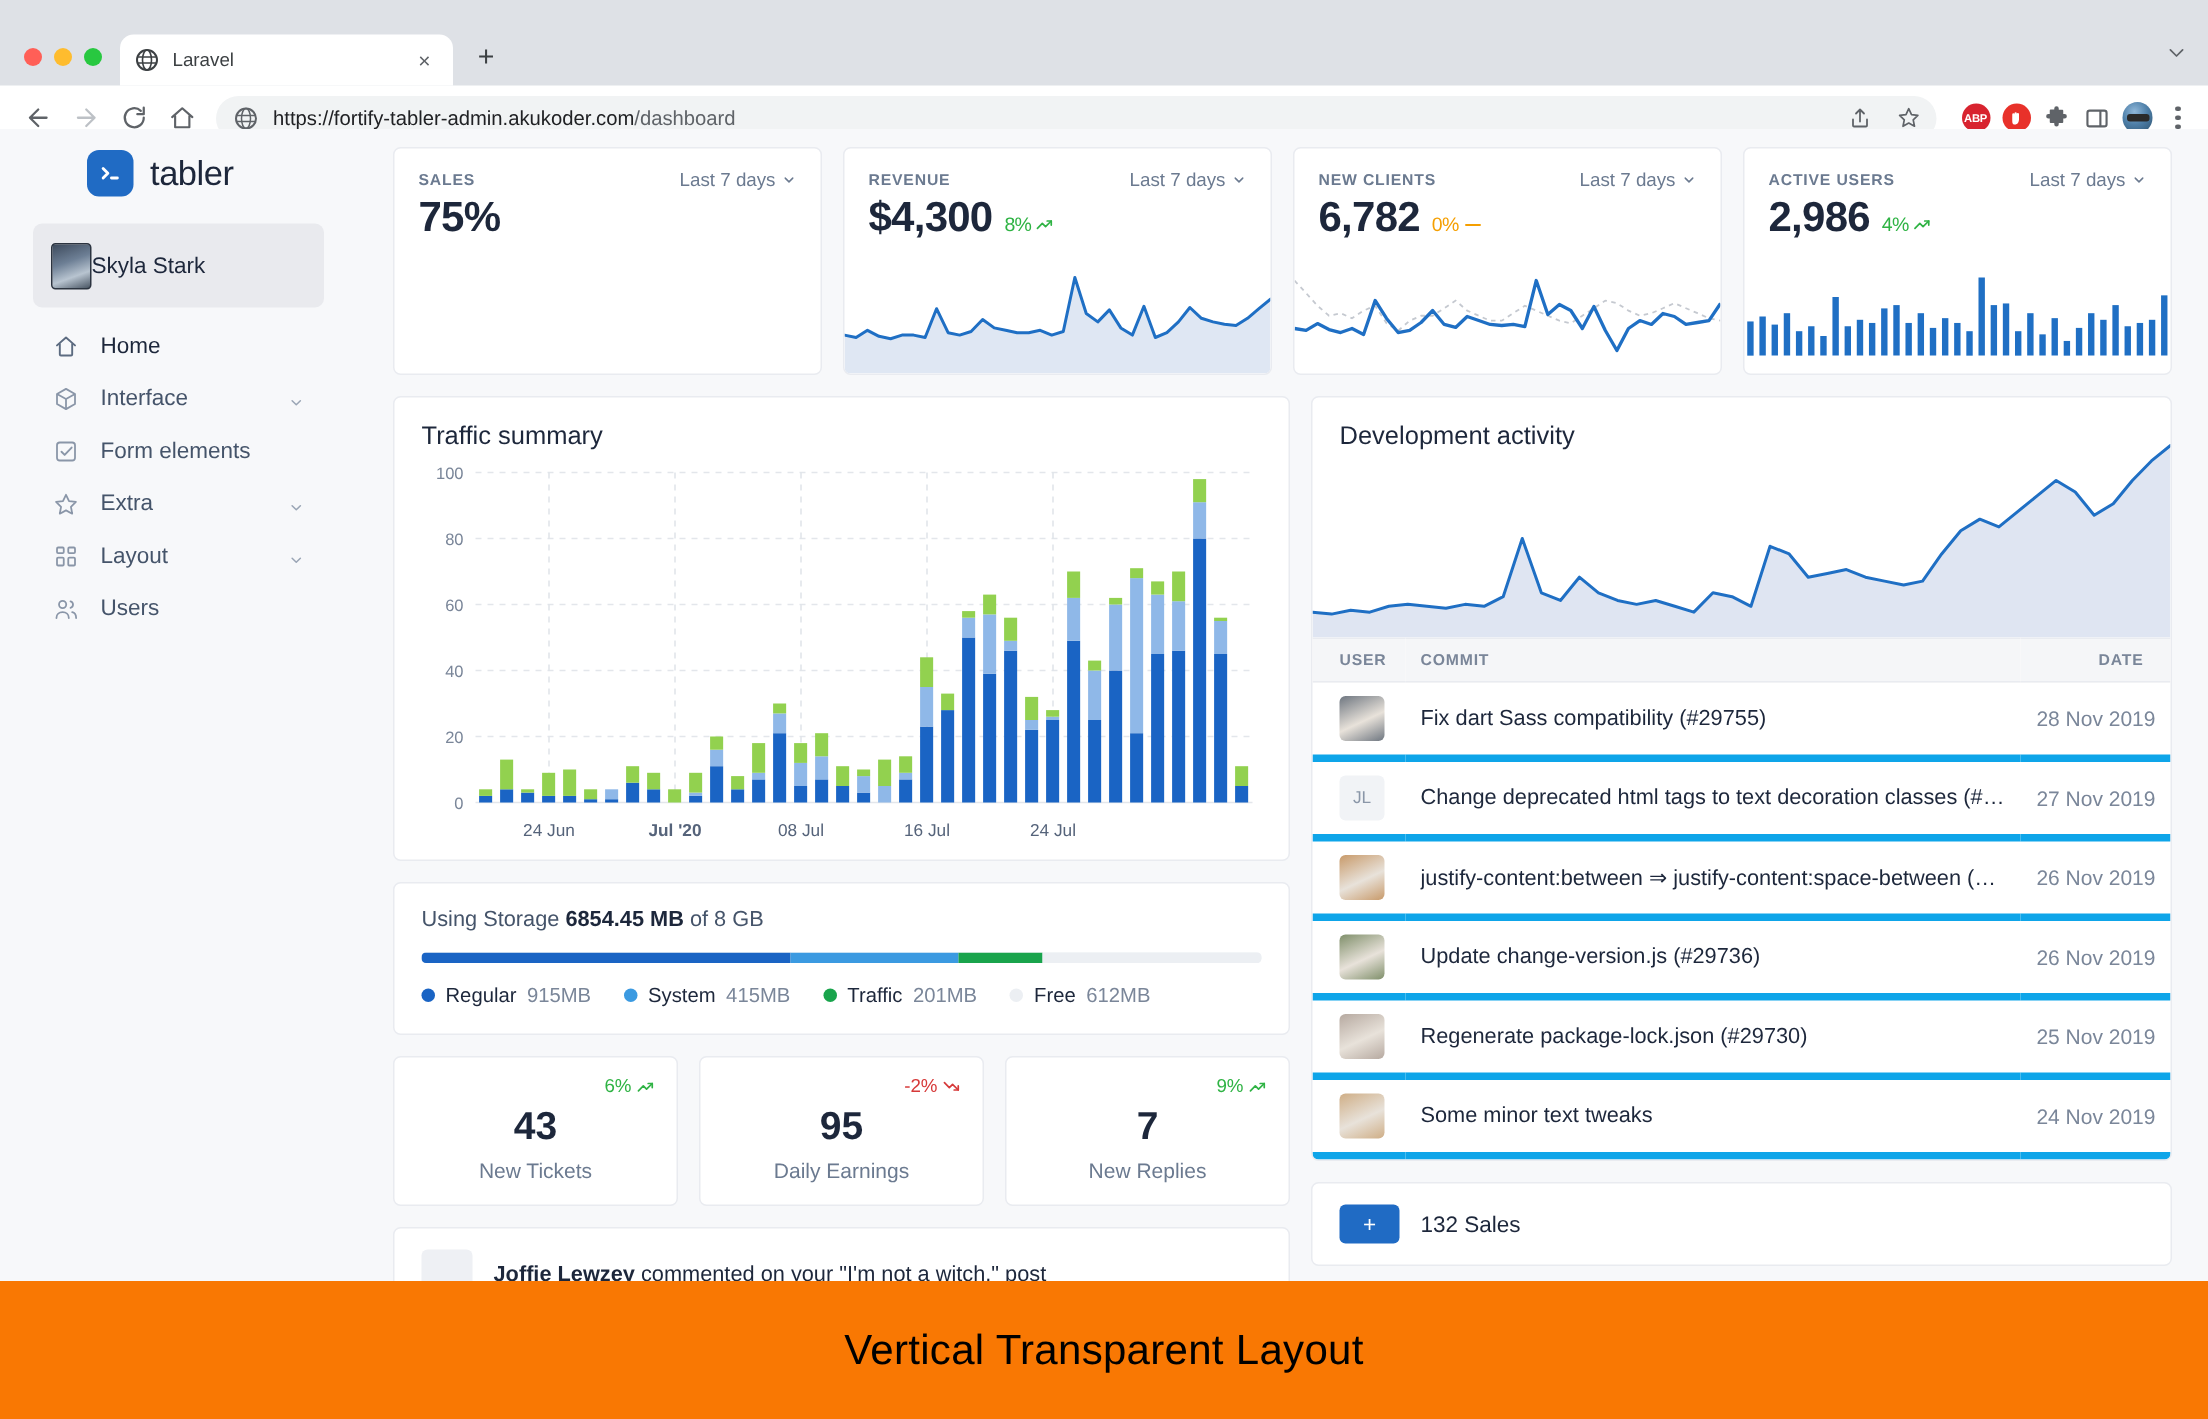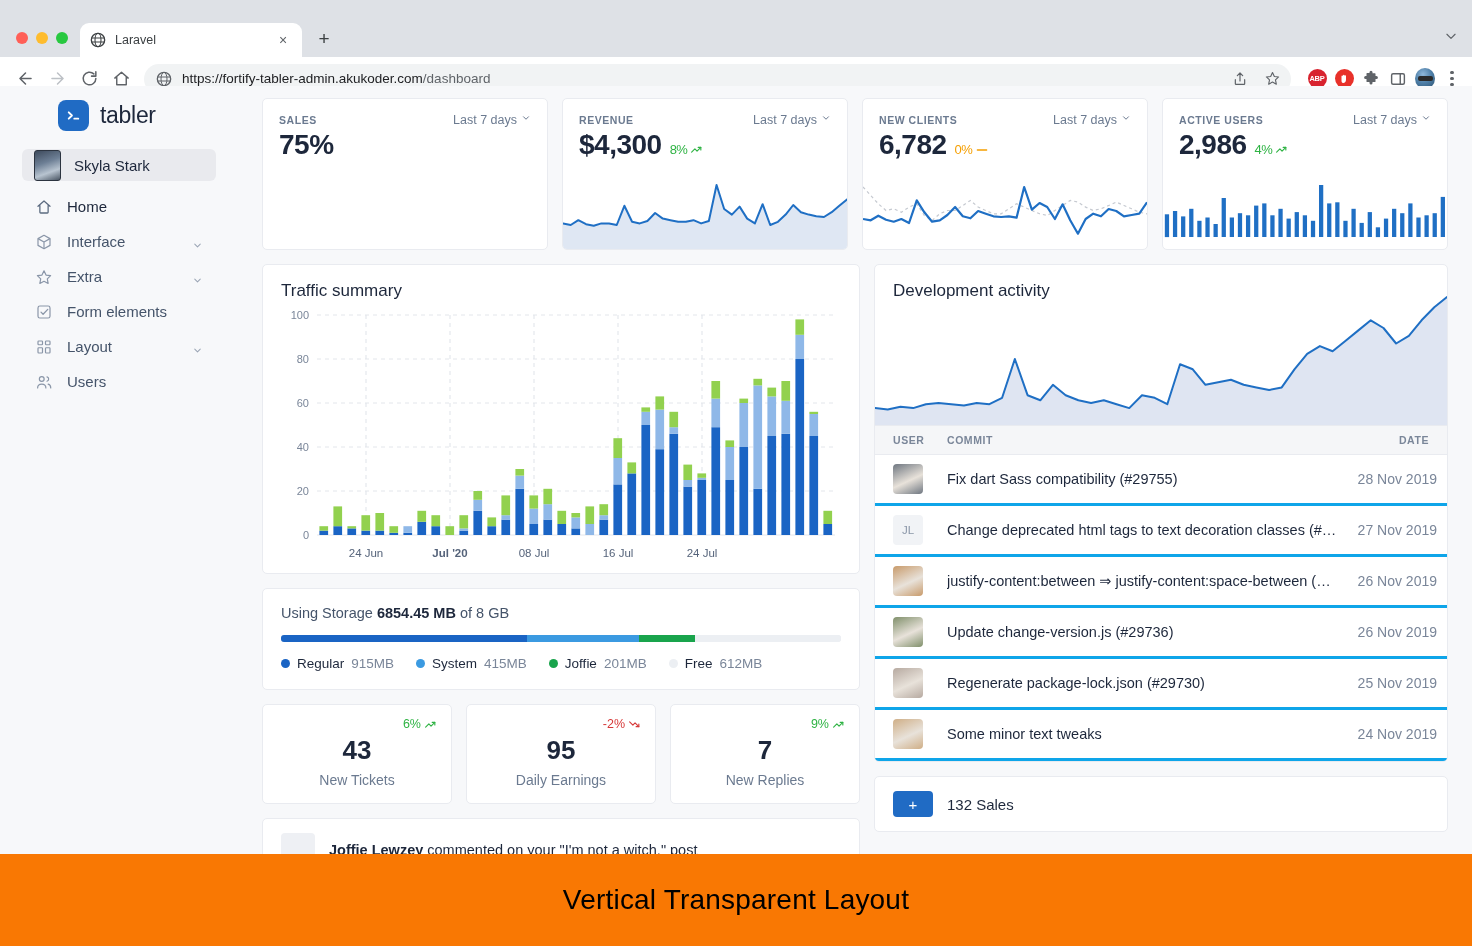--- a/index.html
+++ b/index.html
@@ -69,21 +69,21 @@
           background:#f7f8fa; overflow:hidden; }
 
   .sidebar { position:absolute; left:0; top:0; width:238px; height:860px; background:#f7f8fa; }
   .brand { display:flex; align-items:center; gap:11px; padding: 14px 0 0 58px; }
   .brand-logo { width:31px; height:31px; border-radius:8px; background:#206bc4;
                 display:flex; align-items:center; justify-content:center; }
   .brand-name { font-size:23px; color:#1d273b; letter-spacing:-0.3px; font-weight:500; }
 
   .nav { margin-top: 18px; padding: 0 22px; }
   .nav-user {
-    display:flex; align-items:center; gap:13px; height:32px; padding:0 12px;
+    display:flex; align-items:center; height:56px; padding:0 12px;
     background:#e9eaee; border-radius:6px; margin-bottom:8px;
   }
   .nav-user .ava {
     width:27px;height:31px;border-radius:3px;flex:0 0 27px;
     background: linear-gradient(160deg,#3d4a5c 0%, #6d7f95 40%, #b8c4d0 70%, #4a5664 100%);
     border:1px solid #2c3440;
   }
   .nav-user .nm { font-size:15px; color:#1d273b; }
 
   .nav-item { display:flex; align-items:center; gap:14px; height:35px; padding:0 12px; position:relative; }
@@ -95,21 +95,21 @@
   .content { position:absolute; left:238px; top:0; right:0; bottom:0; padding: 12px 24px 0 24px; }
 
   .row { display:flex; gap:14px; }
   .card { background:#fff; border:1px solid #e9ebf0; border-radius:5px; }
 
   
   .statcards { display:flex; gap:14px; margin-bottom:14px; }
   .statcard { flex:1; height:152px; position:relative; overflow:hidden; }
   .sc-head { display:flex; align-items:center; justify-content:space-between; padding: 14px 16px 0 16px; }
   .sc-label { font-size:10.5px; font-weight:bold; letter-spacing:0.55px; color:#6b7a90; text-transform:uppercase; }
-  .sc-range { font-size:12.5px; color:#6b7a90; display:flex; align-items:flex-start; gap:4px; }
+  .sc-range { font-size:12.5px; color:#6b7a90; display:flex; align-items:center; gap:4px; }
   .sc-val { font-size:28px; font-weight:bold; color:#1d273b; padding: 2px 16px 0 16px;
             display:flex; align-items:baseline; gap:8px; letter-spacing:-0.5px;}
   .sc-delta { font-size:13px; display:flex; align-items:center; gap:3px; font-weight:normal; }
   .green { color:#2fb344; } .orange { color:#f59f00; } .red { color:#d63939; }
 
   .conv { padding: 18px 16px 0 16px; }
   .conv-row { display:flex; justify-content:space-between; align-items:center; font-size:14px; color:#45546a; }
   .conv-delta { font-size:13px; display:flex; align-items:center; gap:3px; }
   .pbar { height:4px; background:#eceff3; border-radius:2px; margin-top:12px; overflow:hidden; }
   .pbar > i { display:block; height:100%; background:#206bc4; border-radius:2px; }
@@ -145,21 +145,21 @@
            background: conic-gradient(#206bc4 0% 28%, #eceff3 28% 100%);
            display:flex; align-items:center; justify-content:center; }
   .donut::after { content:""; width:30px;height:30px;border-radius:50%;background:#fff; }
   .dev-earn-txt .l1 { font-size:15px; color:#1d273b; }
   .dev-earn-txt .l2 { font-size:14px; color:#7a8699; display:flex; align-items:center; gap:5px; margin-top:3px; }
 
   table { width:100%; border-collapse:collapse; }
   thead th { background:#f5f6f8; font-size:10.5px; letter-spacing:0.55px; color:#7a8699;
              text-transform:uppercase; text-align:left; padding:8px 10px; font-weight:bold;
              border-top:1px solid #e9ebf0; border-bottom:1px solid #e9ebf0;}
-  tbody td { padding: 9px 10px; border-bottom:3px solid #0ea5e9; font-size:14.5px; color:#1d273b; }
+  tbody td { padding: 9px 10px; border-bottom:5px solid #0ea5e9; font-size:14.5px; color:#1d273b; }
   td.date { color:#7a8699; text-align:right; white-space:nowrap; font-size:14px; }
   td.usercell { width:62px; padding-left:18px; }
   .ava-sm { width:30px; height:30px; border-radius:4px; }
   .ava-init { width:30px;height:30px;border-radius:4px;background:#f1f3f6;color:#8a96a8;
               font-size:11.5px; display:flex;align-items:center;justify-content:center; }
   .commit { max-width: 405px; overflow:hidden; text-overflow:ellipsis; white-space:nowrap; }
   .bl { flex: 1; padding: 14px 18px; display:flex; align-items:center; gap:14px; }
   .bl .ph { width:34px;height:34px;border-radius:4px;background:#eef0f4;flex:0 0 34px; }
   .bl .txt { font-size:14.5px; color:#1d273b; }
   .bl .txt b { font-weight:bold; }
@@ -325,39 +325,39 @@
           <span class="chev">
             <svg width="11" height="11" viewBox="0 0 24 24">
                 <path d="M6 9l6 6 6-6" fill="none" stroke="#9aa5b5" stroke-width="2.2" stroke-linecap="round" stroke-linejoin="round"></path>
               </svg>
           </span>
         </div>
 
         <div class="nav-item">
           <span class="ico">
             <svg width="18" height="18" viewBox="0 0 24 24">
+                <rect x="4" y="4" width="16" height="16" rx="2.5" fill="none" stroke="#8a96a8" stroke-width="1.6"></rect>
+                <path d="M8 12.2l2.8 2.8L17 8.5" fill="none" stroke="#8a96a8" stroke-width="1.7" stroke-linecap="round" stroke-linejoin="round"></path>
+              </svg>
+          </span>
+          <span class="lbl">Form elements</span>
+        </div>
+
+        <div class="nav-item">
+          <span class="ico">
+            <svg width="18" height="18" viewBox="0 0 24 24">
                 <path d="M12 3.8l2.7 5.6 6.1.8-4.4 4.3 1.1 6.1-5.5-2.9-5.5 2.9 1.1-6.1L3.2 10.2l6.1-.8z" fill="none" stroke="#8a96a8" stroke-width="1.6" stroke-linejoin="round"></path>
               </svg>
           </span>
           <span class="lbl">Extra</span>
           <span class="chev">
             <svg width="11" height="11" viewBox="0 0 24 24">
                 <path d="M6 9l6 6 6-6" fill="none" stroke="#9aa5b5" stroke-width="2.2" stroke-linecap="round" stroke-linejoin="round"></path>
               </svg>
           </span>
-        </div>
-
-        <div class="nav-item">
-          <span class="ico">
-            <svg width="18" height="18" viewBox="0 0 24 24">
-                <rect x="4" y="4" width="16" height="16" rx="2.5" fill="none" stroke="#8a96a8" stroke-width="1.6"></rect>
-                <path d="M8 12.2l2.8 2.8L17 8.5" fill="none" stroke="#8a96a8" stroke-width="1.7" stroke-linecap="round" stroke-linejoin="round"></path>
-              </svg>
-          </span>
-          <span class="lbl">Form elements</span>
         </div>
 
         <div class="nav-item">
           <span class="ico">
             <svg width="18" height="18" viewBox="0 0 24 24">
                 <rect x="4" y="4" width="6" height="5" rx="1" fill="none" stroke="#8a96a8" stroke-width="1.6"></rect>
                 <rect x="14" y="4" width="6" height="5" rx="1" fill="none" stroke="#8a96a8" stroke-width="1.6"></rect>
                 <rect x="4" y="13" width="6" height="7" rx="1" fill="none" stroke="#8a96a8" stroke-width="1.6"></rect>
                 <rect x="14" y="13" width="6" height="7" rx="1" fill="none" stroke="#8a96a8" stroke-width="1.6"></rect>
               </svg>
@@ -658,21 +658,21 @@
                   <span>Regular</span>
                   <span class="v">915MB</span>
                 </span>
                 <span class="lg">
                   <i style="background:#3b9ae1"></i>
                   <span>System</span>
                   <span class="v">415MB</span>
                 </span>
                 <span class="lg">
                   <i style="background:#19a44c"></i>
-                  <span>Joffie</span>
+                  <span>Traffic</span>
                   <span class="v">201MB</span>
                 </span>
                 <span class="lg">
                   <i style="background:#eceff3"></i>
                   <span>Free</span>
                   <span class="v">612MB</span>
                 </span>
               </div>
           </div>
 

